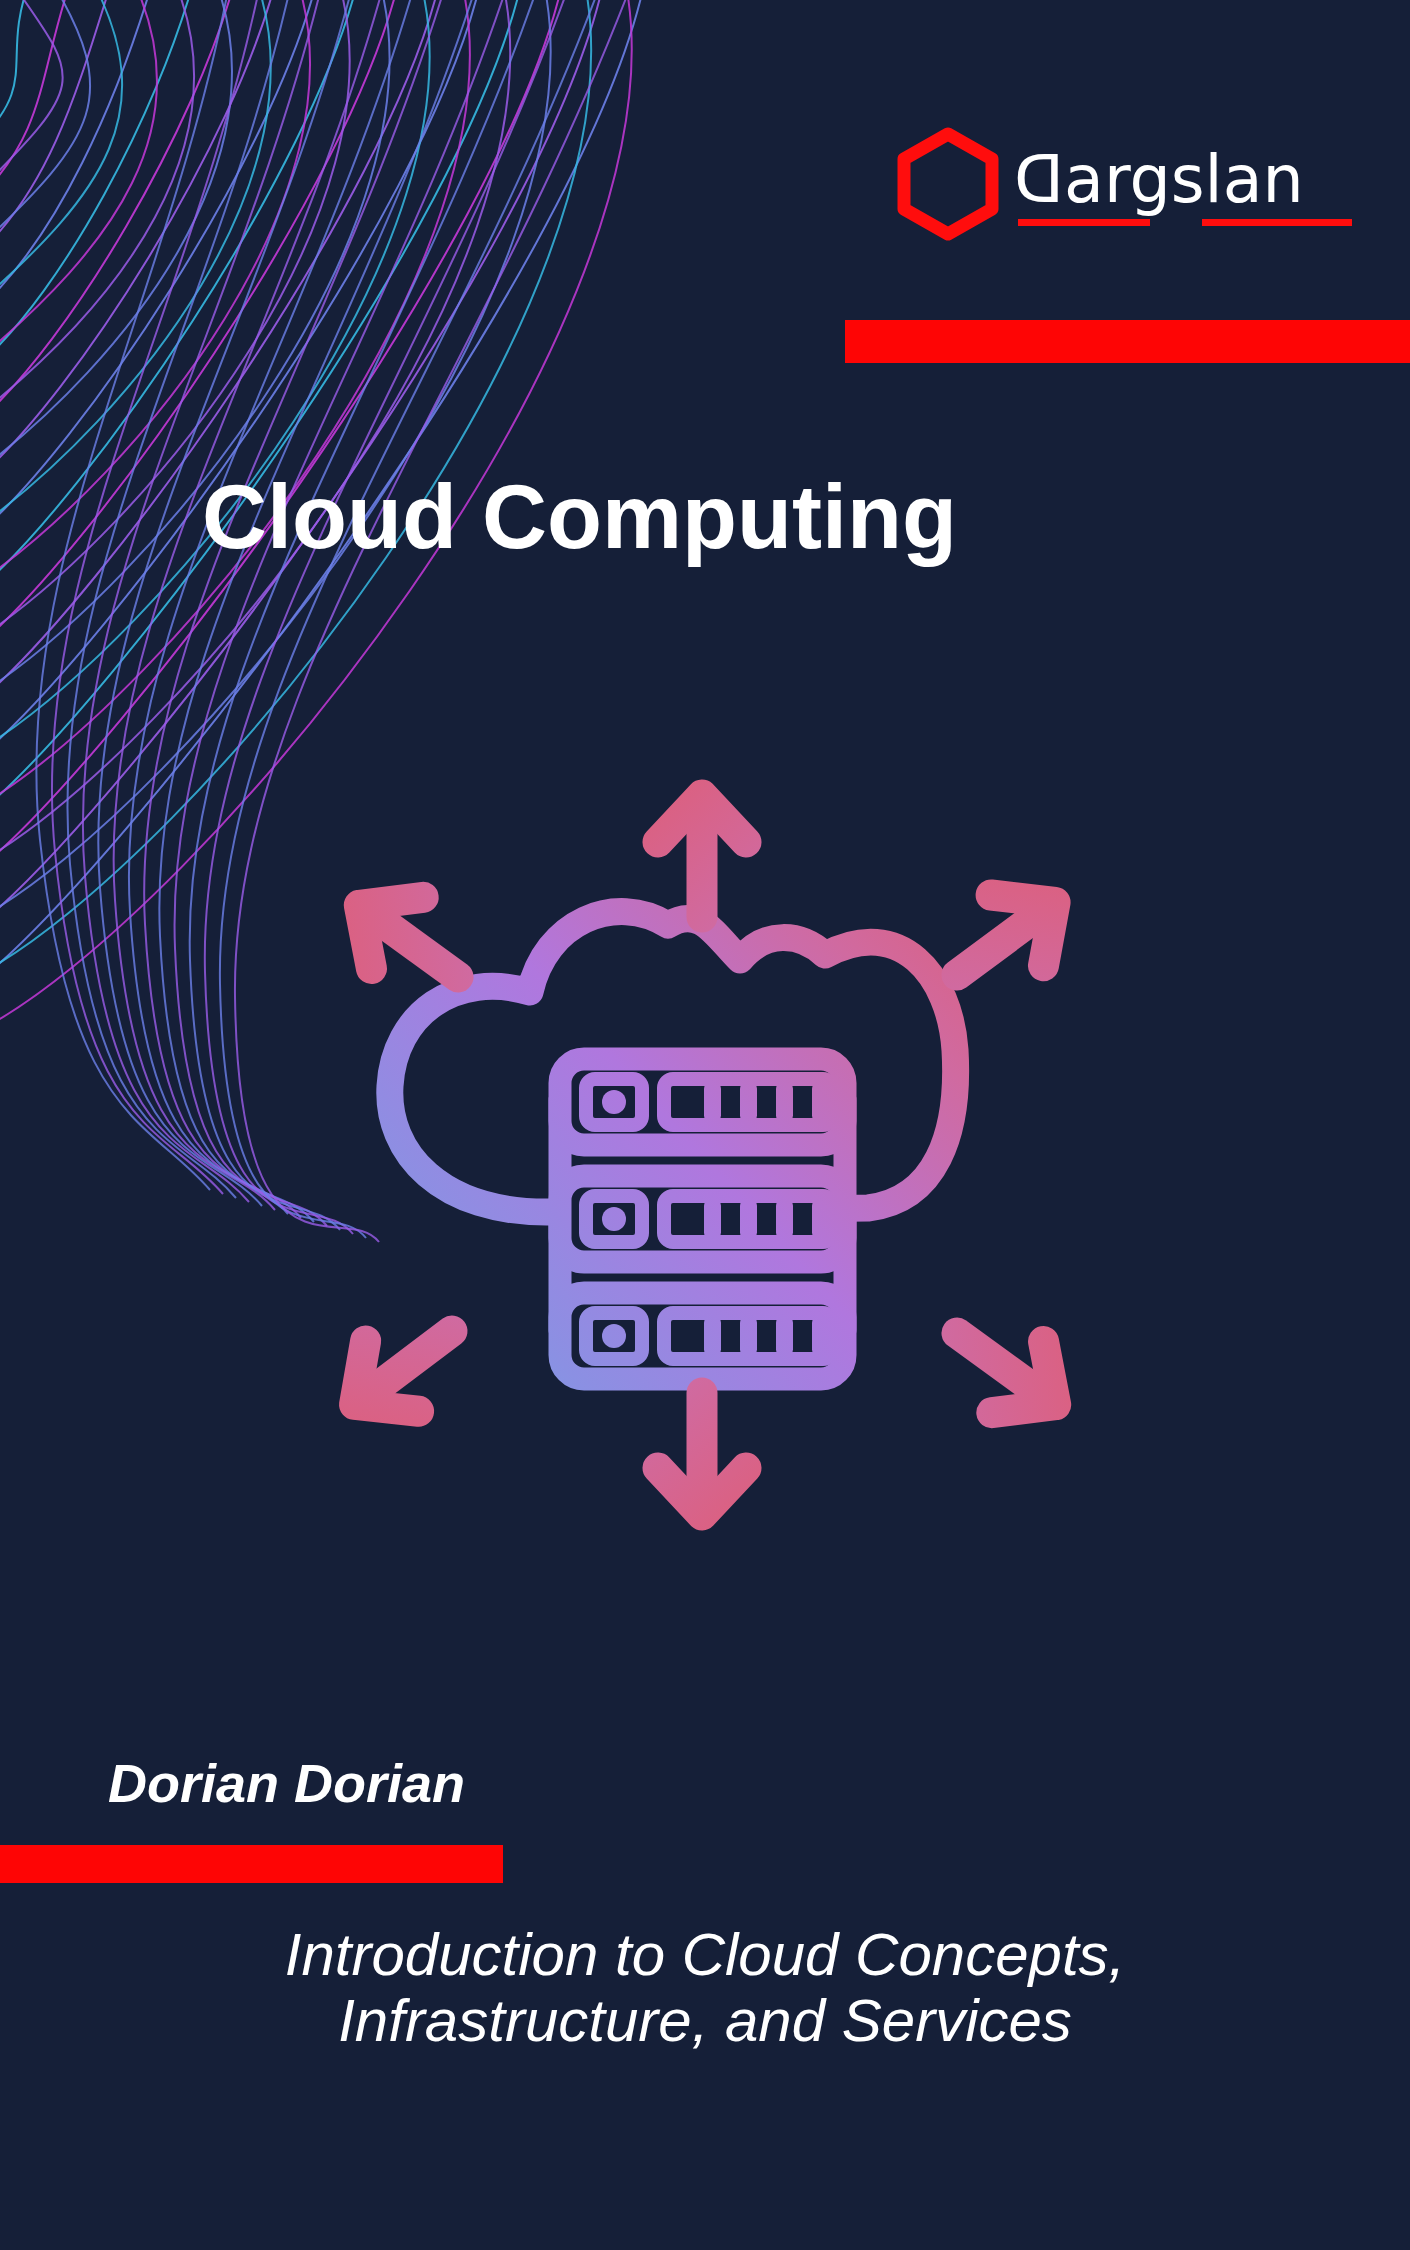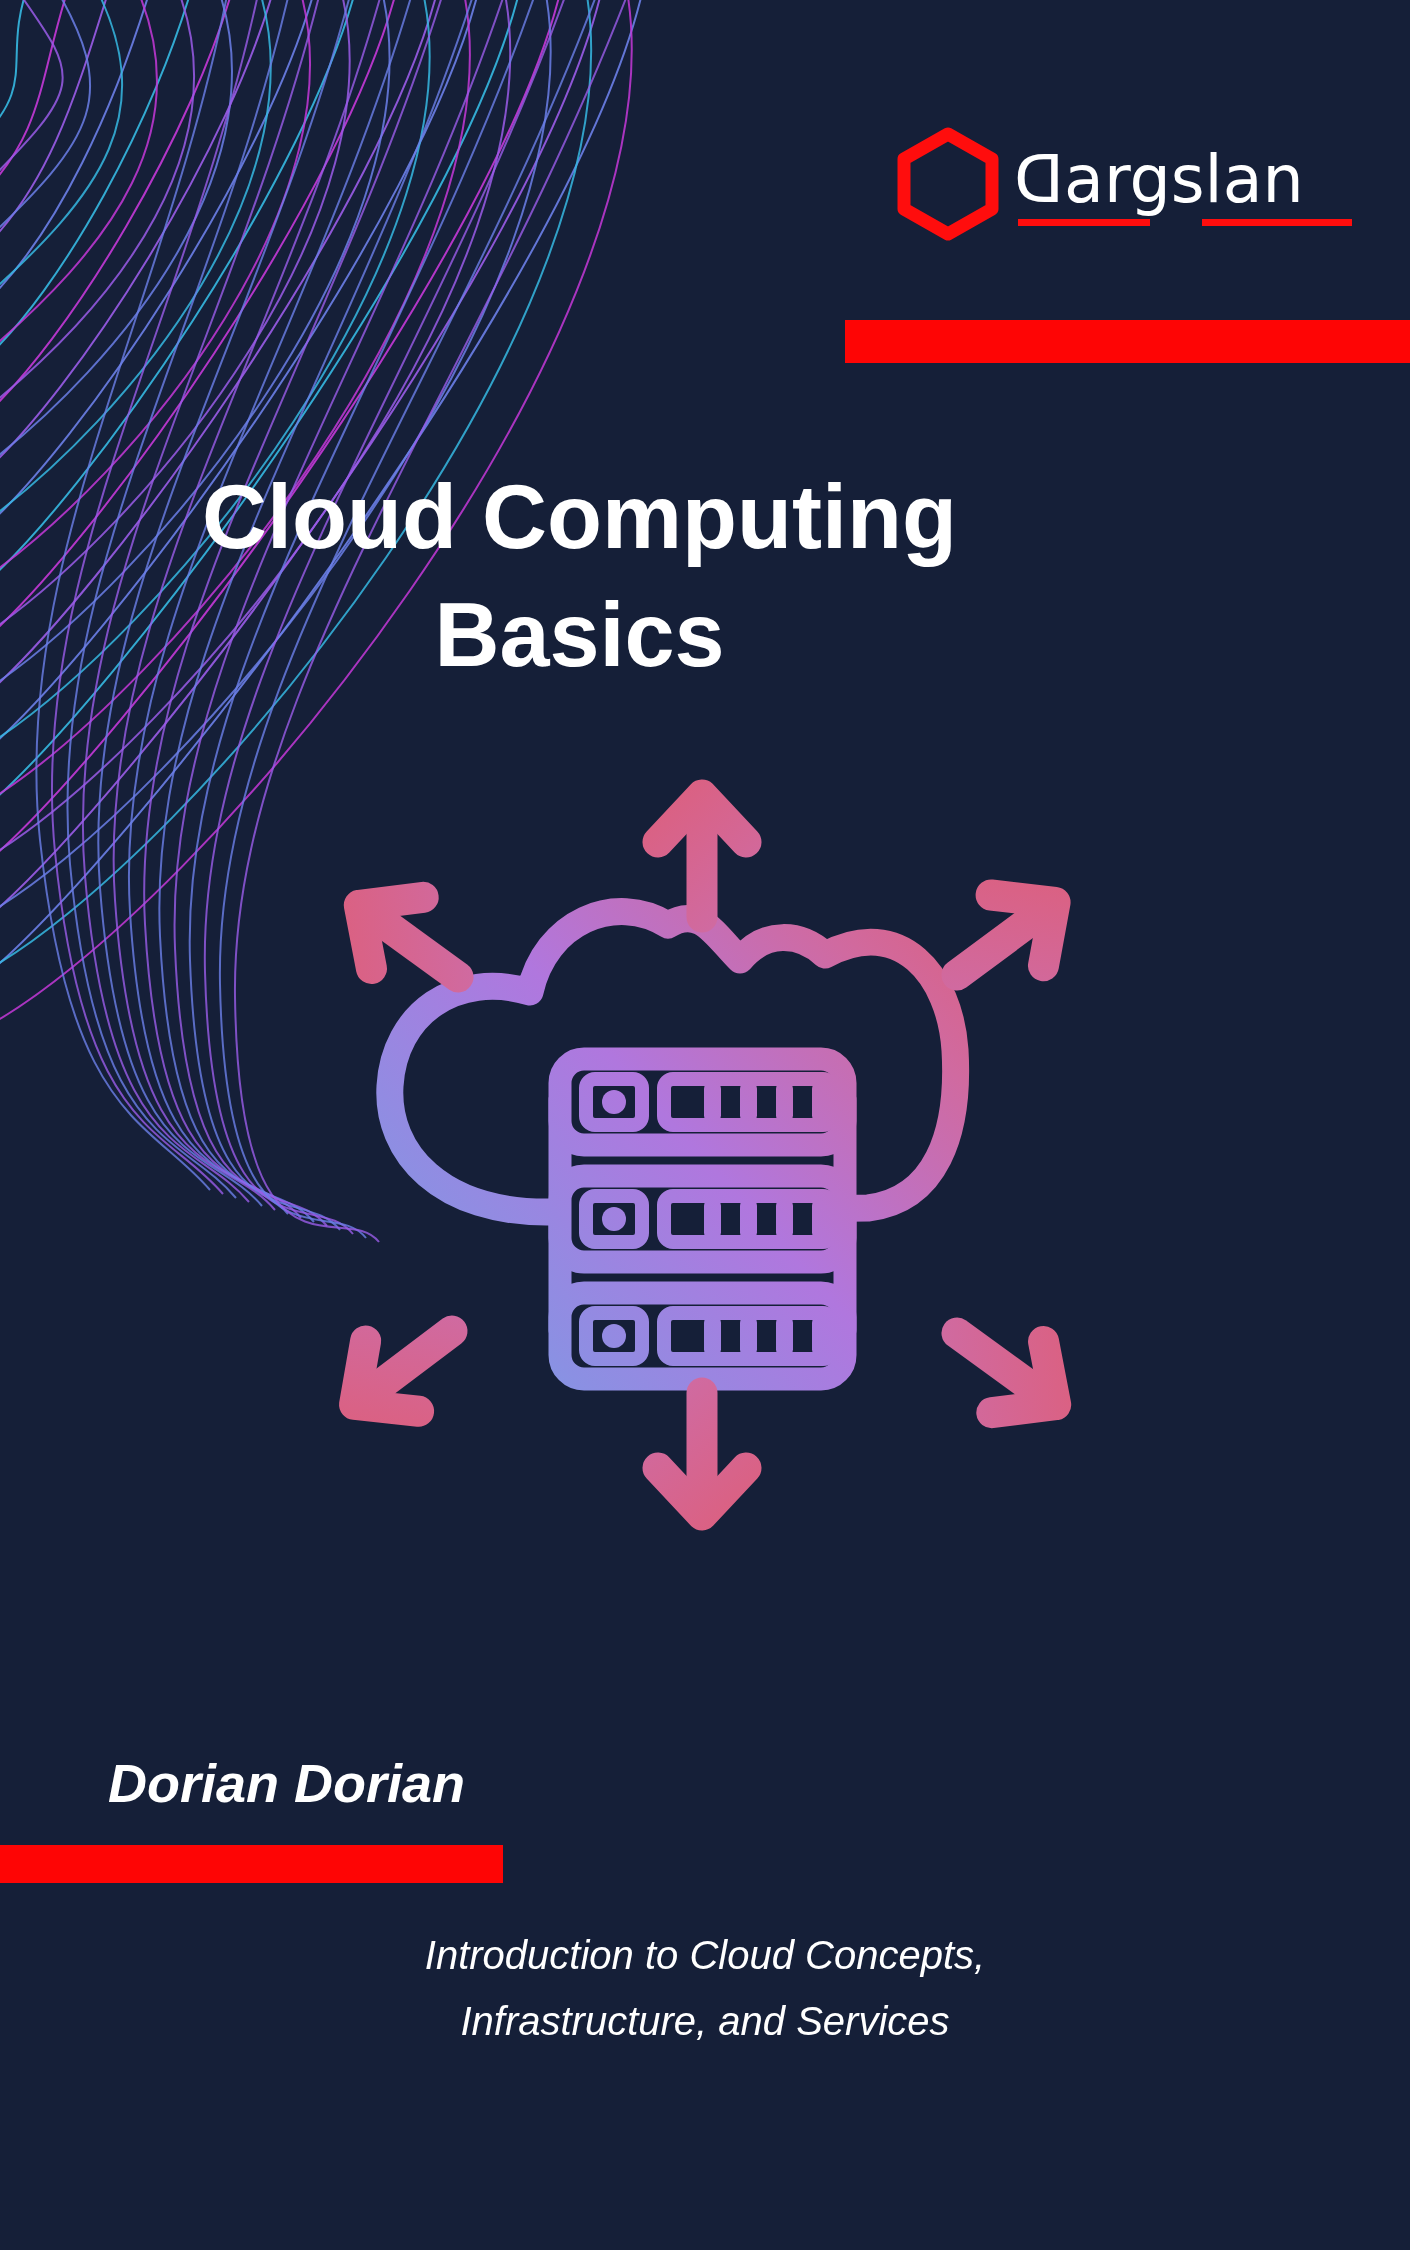--- a/index.html
+++ b/index.html
@@ -59,21 +59,21 @@
   .author{
     position:absolute;left:108px;top:1748px;
     color:var(--white);
     font-size:54px;font-weight:bold;font-style:italic;line-height:70px;
     white-space:nowrap;
   }
   
   .subtitle{
     position:absolute;left:0;top:1922px;width:1410px;
     text-align:center;color:var(--white);
-    font-size:40px;font-style:italic;font-weight:normal;line-height:66px;
+    font-size:60px;font-style:italic;font-weight:normal;line-height:66px;
   }
 </style>
 </head>
 <body>
 
 <div class="page">
 
   <svg id="waves" viewBox="0 0 760 1260" preserveAspectRatio="none">
       <path d="M 30 -20 C 0 60, 40 80, -20 140" stroke="#36B9E2" opacity="0.9"></path>
       <path d="M 71 -20 C 39 74, 46 132, -20 196" stroke="#C438D8" opacity="0.9"></path>
@@ -129,21 +129,20 @@
     </svg>
     <div class="wordmark"><span class="mirror-d">D</span><span>argslan</span></div>
     <div class="logo-underline seg1"></div>
     <div class="logo-underline seg2"></div>
   </div>
 
   <div class="red-bar-top"></div>
 
   <div class="title">
     <div>Cloud Computing</div>
-    <div>Basics</div>
   </div>
 
   <svg class="illustration" viewBox="300 750 820 800">
     <defs>
       <linearGradient id="icongrad" gradientUnits="userSpaceOnUse" x1="1080" y1="790" x2="330" y2="1470">
         <stop offset="0" stop-color="#E8555C"></stop>
         <stop offset="0.28" stop-color="#D06AA0"></stop>
         <stop offset="0.52" stop-color="#B077DE"></stop>
         <stop offset="0.76" stop-color="#8B90E3"></stop>
         <stop offset="1" stop-color="#5CB8E9"></stop>

